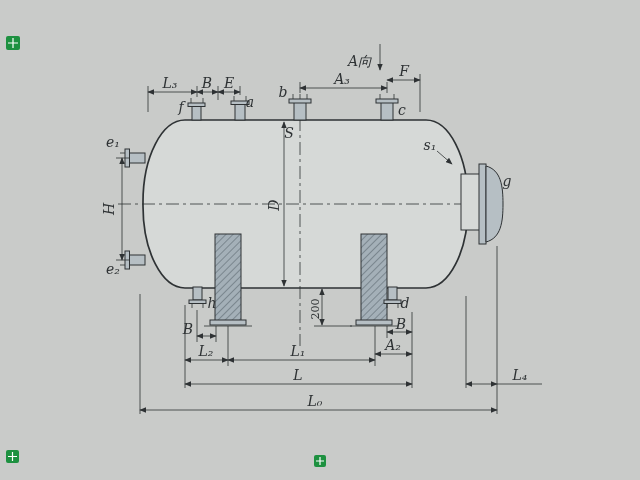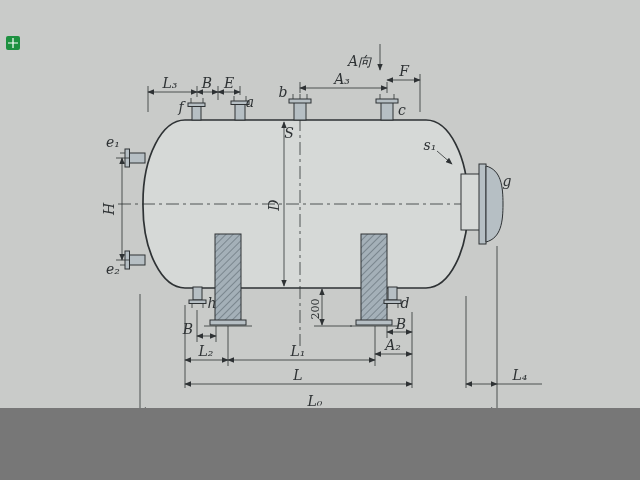--- a/index.html
+++ b/index.html
@@ -1,17 +1,17 @@
 <!DOCTYPE html>
 <html style="--bg: #c9cbc9; --line: #2e3234; --tank: #d6d9d7; --metal: #b6bfc4; --leg: #a4b0b8; --hatch: #5d6a72; --green: #1d9140;"><head>
 <meta charset="utf-8">
 <style>
   html,body{margin:0;padding:0;background:#777;}
   .stage{
-    position:relative;width:640px;height:408px;margin:0 auto;
+    position:relative;width:640px;height:480px;margin:0 auto;
     background:var(--bg);overflow:hidden;
     font-family:"DejaVu Serif", serif;
   }
   svg{display:block}
   .tank{fill:var(--tank);stroke:var(--line);stroke-width:1.7}
   .fillst{fill:var(--tank);stroke:var(--line);stroke-width:1}
   .metal{fill:var(--metal);stroke:var(--line);stroke-width:1}
   .st{stroke:var(--line);stroke-width:1;}
   .dim{stroke:var(--line);stroke-width:.8;fill:none}
   .cl{stroke:var(--line);stroke-width:.8;fill:none;stroke-dasharray:13 4 3 4}

